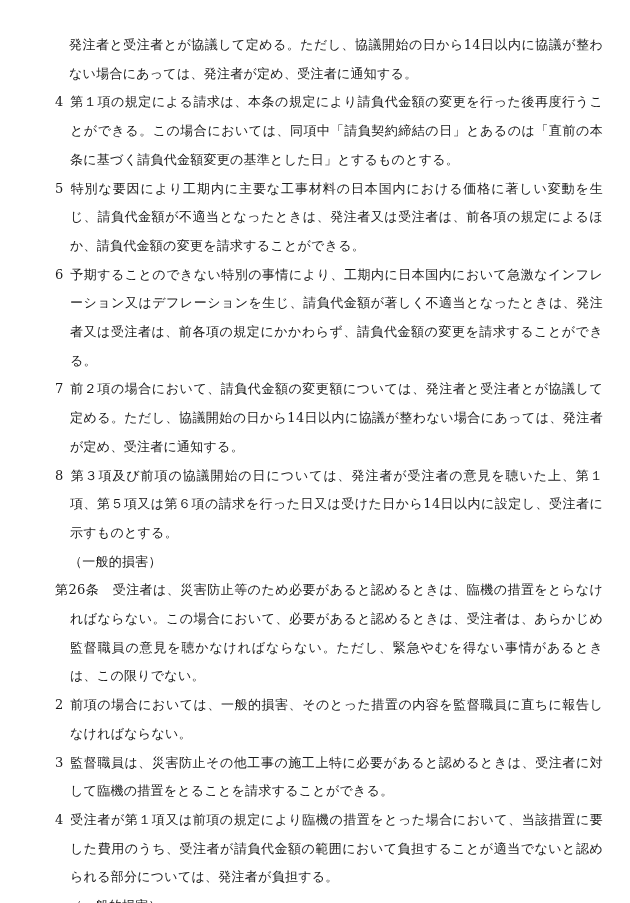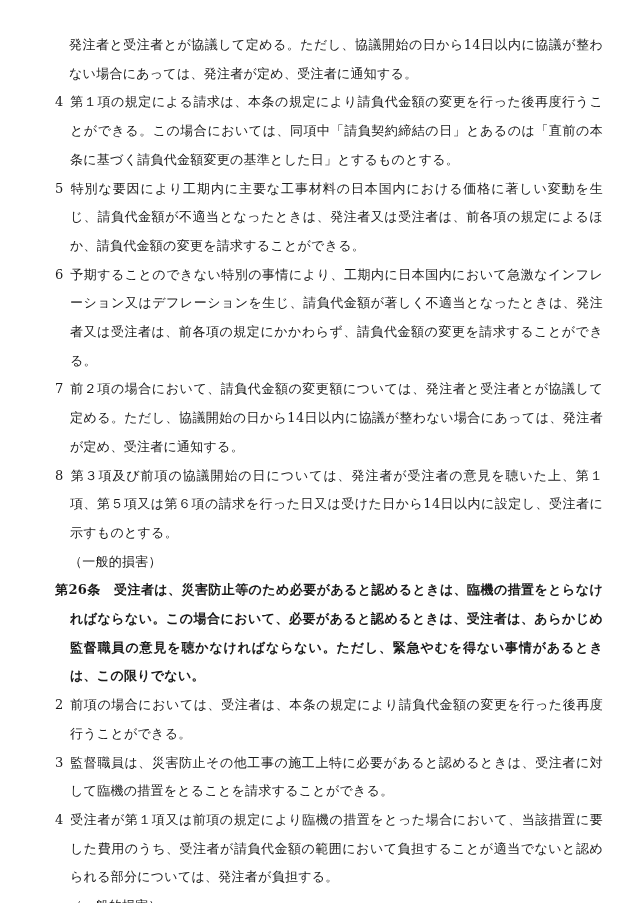--- a/index.html
+++ b/index.html
@@ -64,21 +64,20 @@
     text-indent: 0;
   }
   .clause .num + .body-text {
     padding-left: 0;
   }
 
   
   .article {
     padding-left: 15px;
     text-indent: -15px;
-    font-weight: bold;
   }
 
   
   .heading {
     padding-left: 14px;
     text-indent: 0;
   }
 </style>
 </head>
 <body>
@@ -95,21 +94,21 @@
     <p class="line-block clause"><span class="num">6</span><span class="body-text">予期することのできない特別の事情により、工期内に日本国内において急激なインフレーション又はデフレーションを生じ、請負代金額が著しく不適当となったときは、発注者又は受注者は、前各項の規定にかかわらず、請負代金額の変更を請求することができる。</span></p>
 
     <p class="line-block clause"><span class="num">7</span><span class="body-text">前２項の場合において、請負代金額の変更額については、発注者と受注者とが協議して定める。ただし、協議開始の日から14日以内に協議が整わない場合にあっては、発注者が定め、受注者に通知する。</span></p>
 
     <p class="line-block clause"><span class="num">8</span><span class="body-text">第３項及び前項の協議開始の日については、発注者が受注者の意見を聴いた上、第１項、第５項又は第６項の請求を行った日又は受けた日から14日以内に設定し、受注者に示すものとする。</span></p>
 
     <p class="line-block heading">（一般的損害）</p>
 
     <p class="line-block article">第26条　受注者は、災害防止等のため必要があると認めるときは、臨機の措置をとらなければならない。この場合において、必要があると認めるときは、受注者は、あらかじめ監督職員の意見を聴かなければならない。ただし、緊急やむを得ない事情があるときは、この限りでない。</p>
 
-    <p class="line-block clause"><span class="num">2</span><span class="body-text">前項の場合においては、受注者は、本条の規定により請負代金額の変更を行った後再度行うことができる。</span></p>
+    <p class="line-block clause"><span class="num">2</span><span class="body-text">前項の場合においては、一般的損害、そのとった措置の内容を監督職員に直ちに報告しなければならない。</span></p>
 
     <p class="line-block clause"><span class="num">3</span><span class="body-text">監督職員は、災害防止その他工事の施工上特に必要があると認めるときは、受注者に対して臨機の措置をとることを請求することができる。</span></p>
 
     <p class="line-block clause"><span class="num">4</span><span class="body-text">受注者が第１項又は前項の規定により臨機の措置をとった場合において、当該措置に要した費用のうち、受注者が請負代金額の範囲において負担することが適当でないと認められる部分については、発注者が負担する。</span></p>
 
     <p class="line-block heading">（一般的損害）</p>
 
   </div>
 </div>
 

